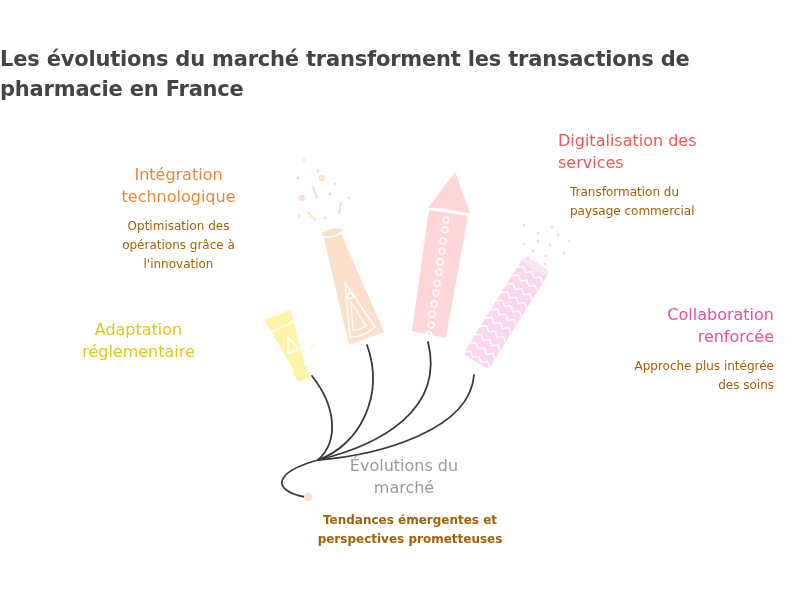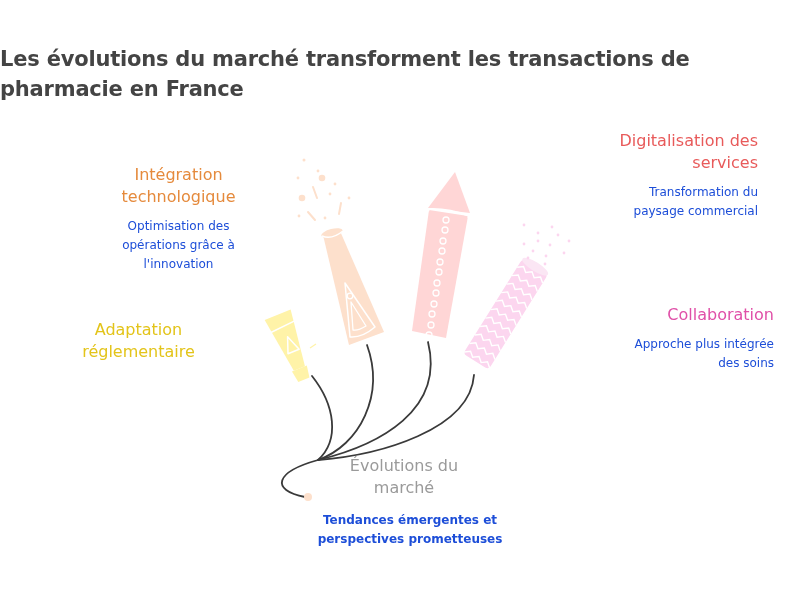--- a/index.html
+++ b/index.html
@@ -5,21 +5,21 @@
     html, body { margin: 0; padding: 0; background: #ffffff; }
     body { width: 799px; height: 605px; position: relative; overflow: hidden; font-family: "DejaVu Sans", sans-serif; }
     .title {
       position: absolute; left: 0; top: 44px; width: 799px; 
       font-family: "DejaVu Sans", sans-serif; font-weight: bold; font-size: 21px;
       line-height: 30px; color: #444444; letter-spacing: -0.2px;
     }
     .diagram { position: absolute; left: 0; top: 0; width: 799px; height: 605px; }
     .label { position: absolute; font-family: "DejaVu Sans", sans-serif; }
     .heading { font-size: 16px; line-height: 22px; }
-    .desc { font-size: 12px; line-height: 19px; color: #1d4ed8; margin-top: 9px; }
+    .desc { font-size: 12px; line-height: 19px; color: #a16207; margin-top: 9px; }
     .right { text-align: center; }
     .left { text-align: left; }
     .center { text-align: center; }
     .h-orange { color: #e58a3c; }
     .h-yellow { color: #e3c41a; }
     .h-red { color: #e85a5a; }
     .h-pink { color: #e050a8; }
     .h-gray { color: #9a9a9a; }
   </style>
 </head>
@@ -146,34 +146,35 @@
   </div>
 </div>
 
 <div class="label right" style="left:40px; top:319px; width:197px;">
   <div class="heading h-yellow">
     <div>Adaptation</div>
     <div>réglementaire</div>
   </div>
 </div>
 
-<div class="label left" style="left:558px; top:130px; width:200px;text-align:right;">
+<div class="label left" style="left:558px; top:130px; width:200px;">
   <div class="heading h-red">
     <div>Digitalisation des</div>
     <div>services</div>
   </div>
   <div class="desc" style="padding-left:12px;">
     <div>Transformation du</div>
     <div>paysage commercial</div>
   </div>
 </div>
 
 <div class="label left" style="left:574px; top:304px; width:200px;text-align:right;">
   <div class="heading h-pink">
     <div>Collaboration</div>
+    <div>renforcée</div>
   </div>
   <div class="desc">
     <div>Approche plus intégrée</div>
     <div>des soins</div>
   </div>
 </div>
 
 <div class="label center" style="left:310px; top:455px; width:200px;">
   <div class="heading h-gray" style="margin-left:-12px;">
     <div>Évolutions du</div>

